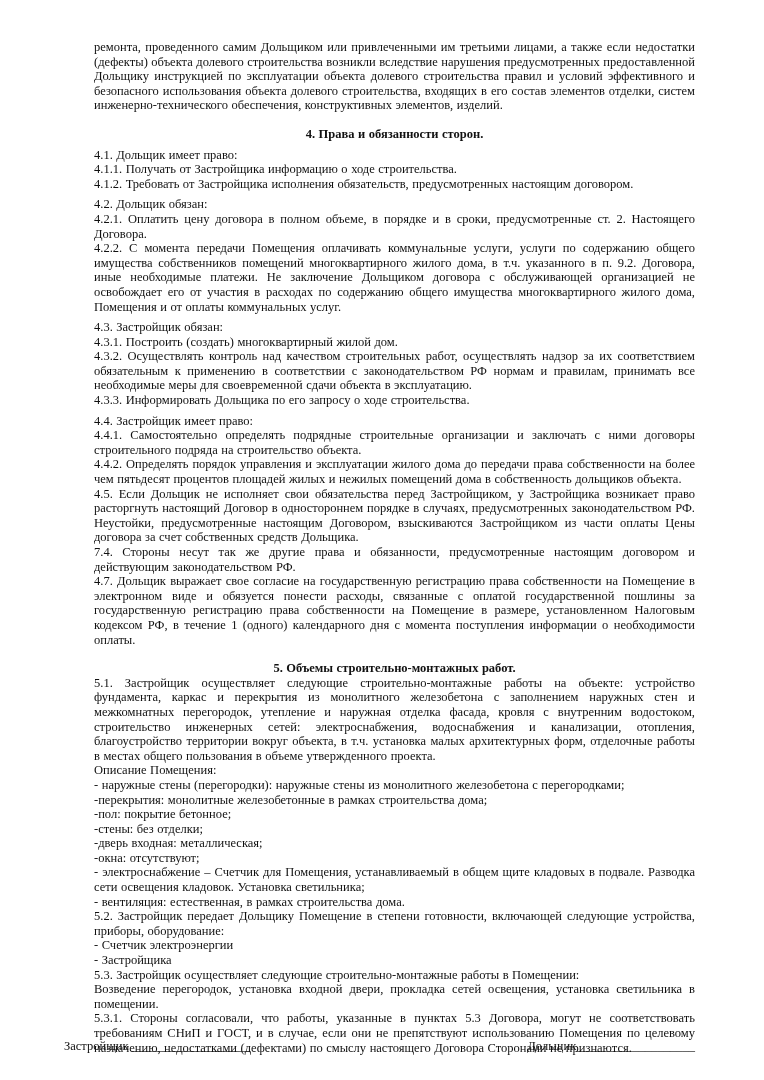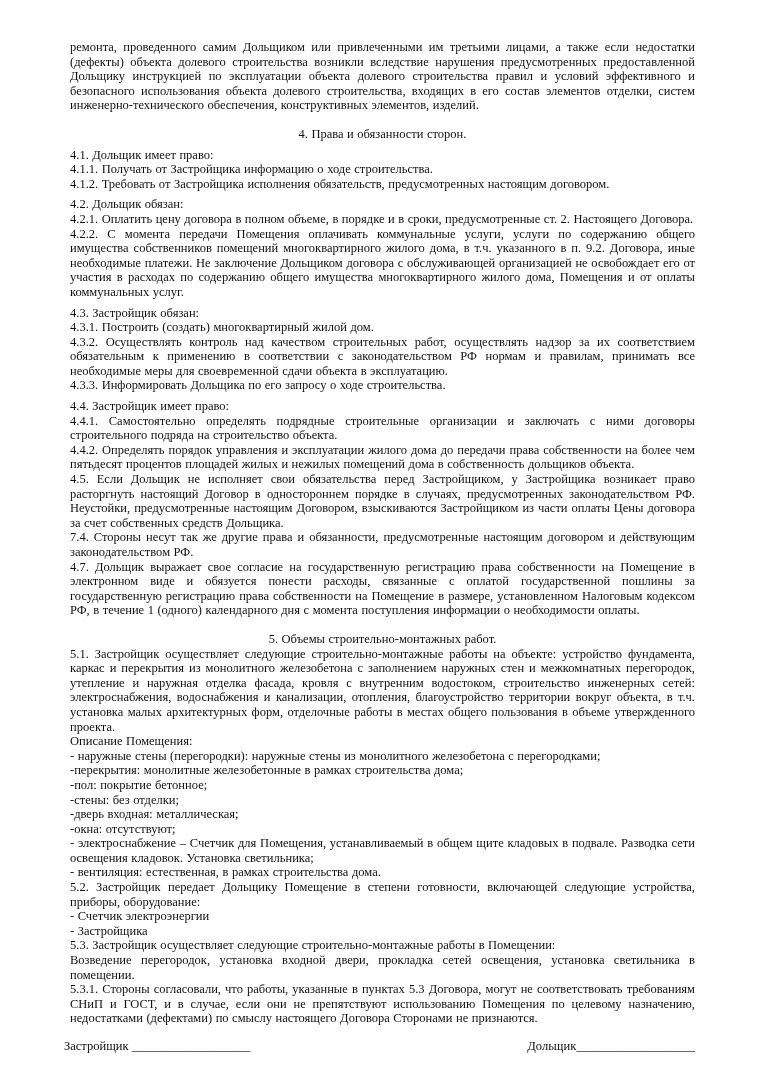--- a/index.html
+++ b/index.html
@@ -6,34 +6,34 @@
     margin: 0;
     padding: 0;
     background: #ffffff;
   }
   .page {
     position: relative;
     width: 764px;
     height: 1080px;
     box-sizing: border-box;
     background: #ffffff;
-    padding: 40px 69px 28px 70px;
+    padding: 40px 69px 28px 94px;
     font-family: "Liberation Serif", serif;
     font-size: 12.5px;
     line-height: 14.6px;
     color: #111111;
     overflow: hidden;
   }
   .para {
     text-align: justify;
     word-spacing: 0.4px;
   }
   .para.h {
     text-align: center;
-    font-weight: normal;
+    font-weight: bold;
     margin-top: 14px;
   }
   .para.pb {
     font-weight: normal;
     margin-top: 6px;
   }
   .para.pu {
   }
   .footer {
     position: absolute;

